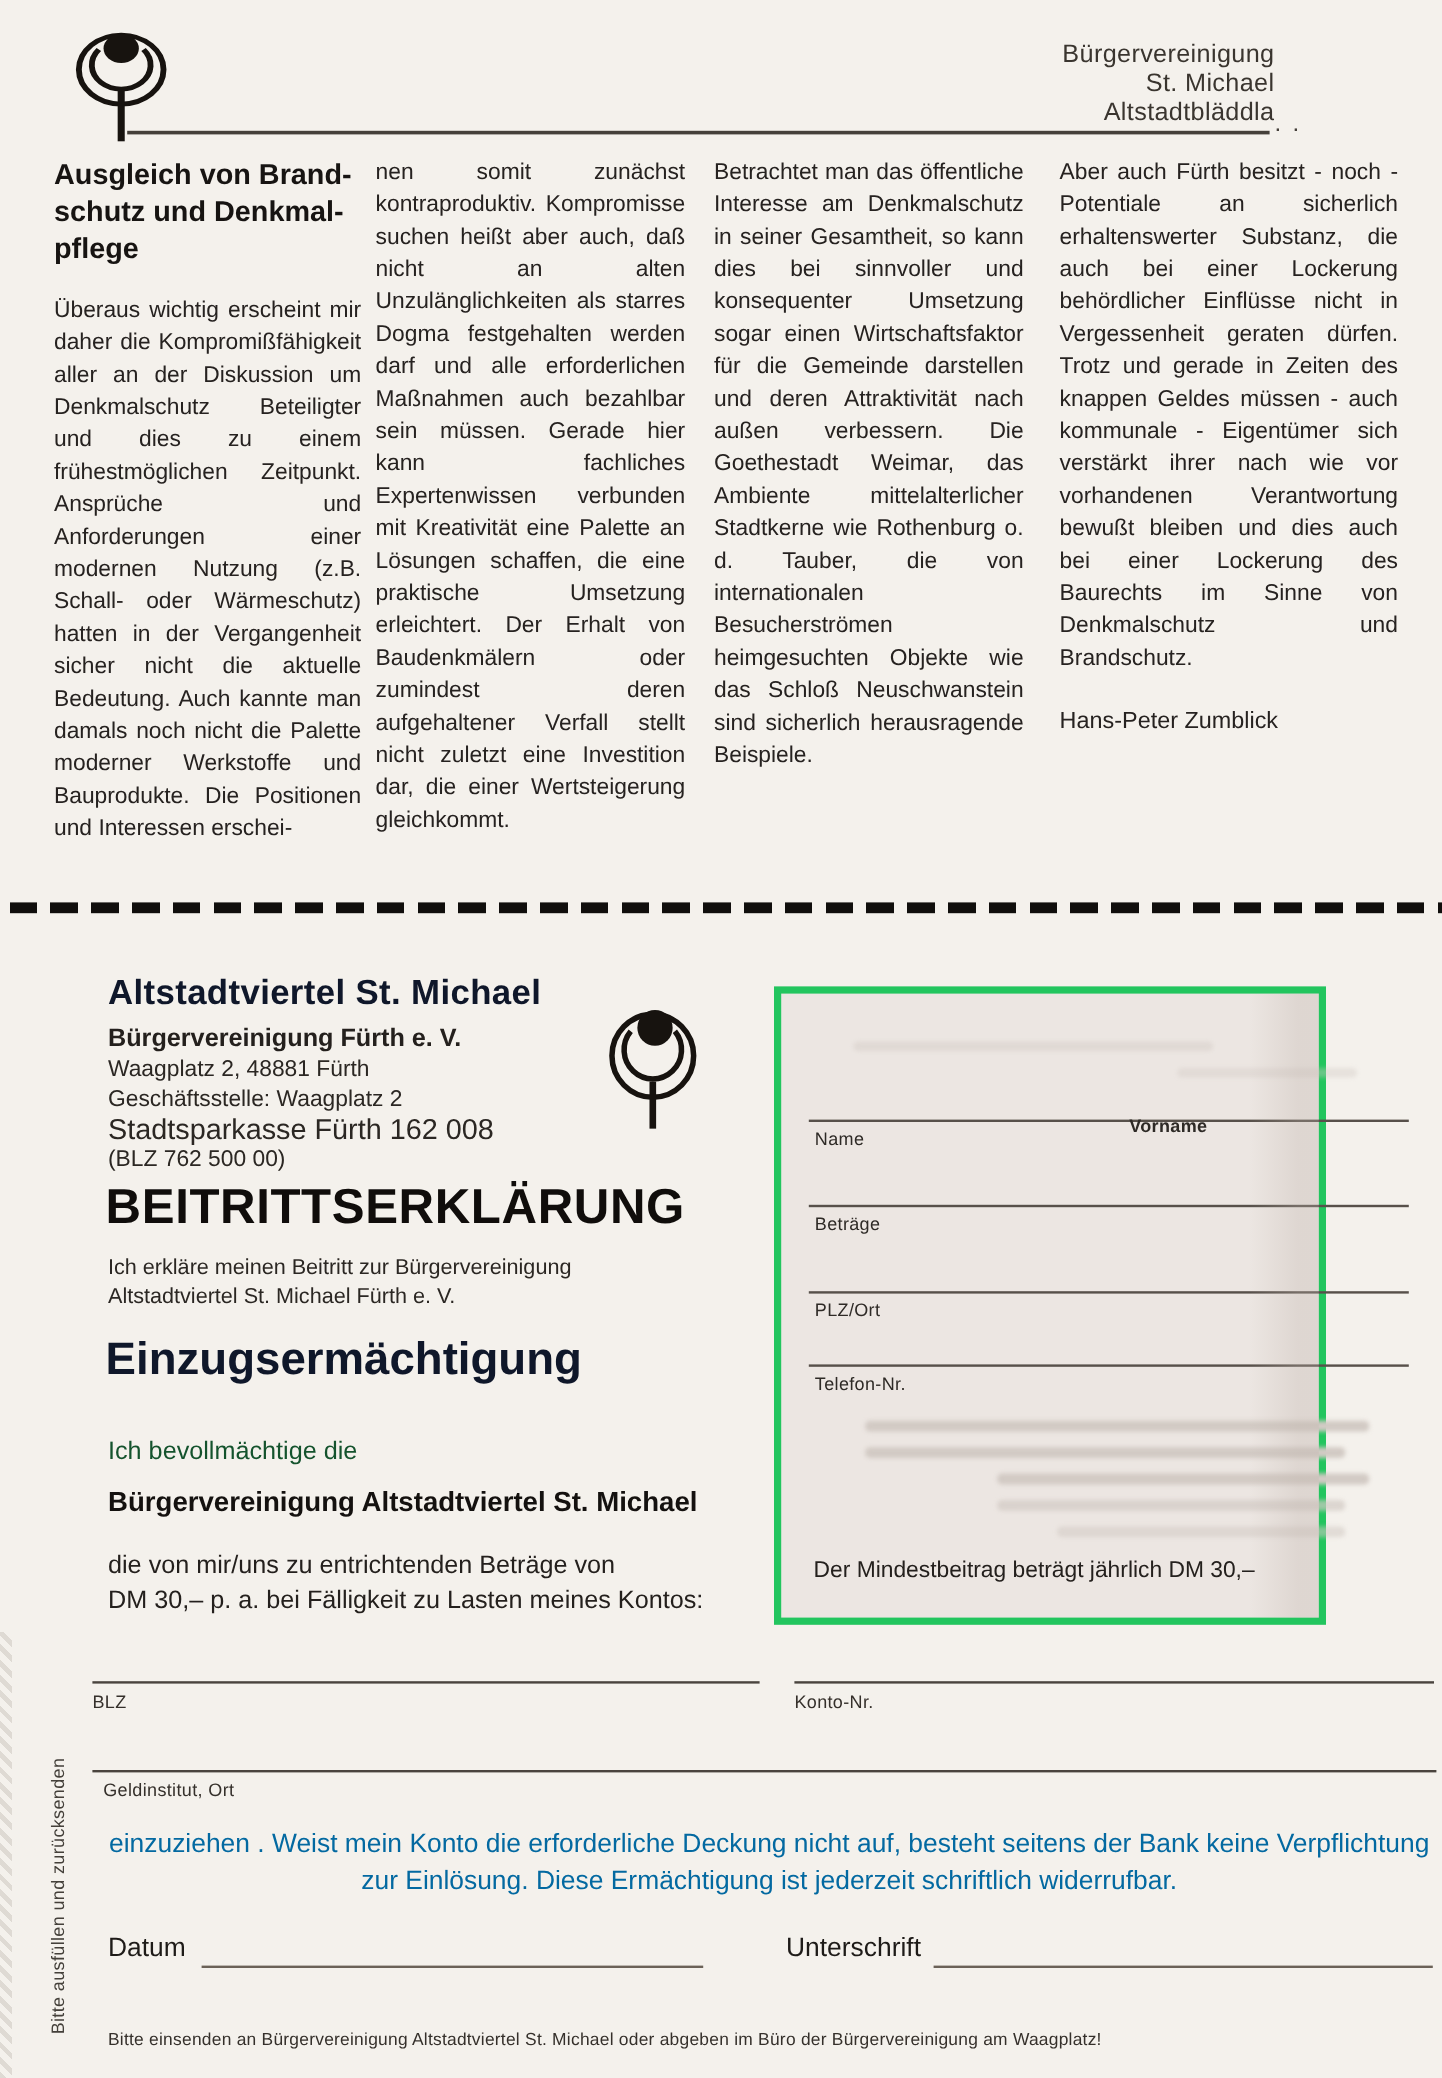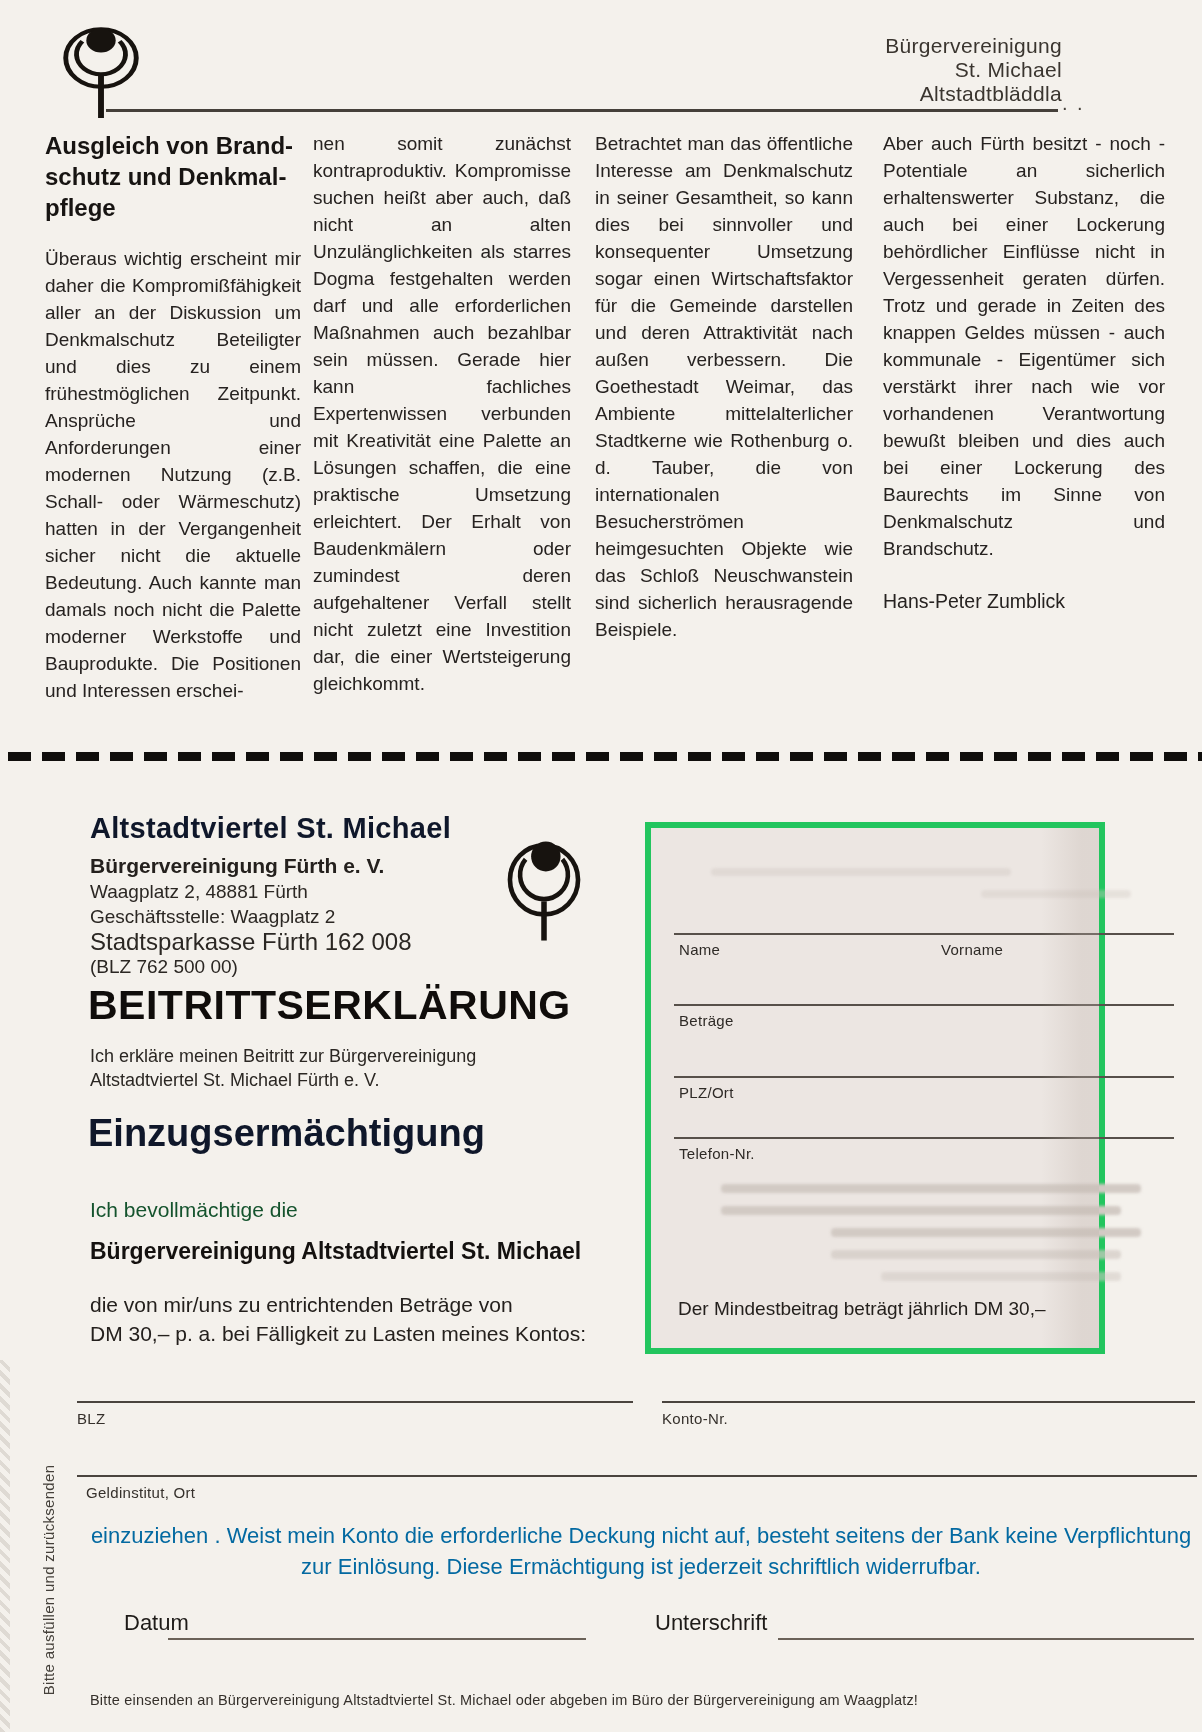--- a/index.html
+++ b/index.html
@@ -56,21 +56,21 @@
   }
   .fline{position:absolute;left:23px;width:500px;height:2px;background:#57504a;}
   .flabel{position:absolute;font-size:15px;color:#2e2a26;letter-spacing:.3px;}
   .ghost{position:absolute;background:#d2cac4;border-radius:4px;filter:blur(1.6px);}
   #minfee{position:absolute;left:27px;top:470px;font-size:19px;color:#24201d;}
   
   .bigline{position:absolute;height:2px;background:#4a443e;}
   .biglabel{position:absolute;font-size:15px;color:#35302b;letter-spacing:.3px;}
   #legal{position:absolute;left:88px;top:1520px;width:1106px;font-size:22px;line-height:31px;color:#0369a1;text-align:center;}
   #datum-label,#unterschrift-label{position:absolute;font-size:22px;color:#1e1b18;}
-  #datum-label{left:90px;top:1610px;margin-left:34px;}
+  #datum-label{left:90px;top:1610px;}
   #unterschrift-label{left:655px;top:1610px;}
   #datum-line{left:168px;top:1638px;width:418px;background:#6b6258;}
   #unterschrift-line{left:778px;top:1638px;width:416px;background:#6b6258;}
   #coupon-footer{position:absolute;left:90px;top:1692px;font-size:14.5px;color:#35302b;letter-spacing:.2px;}
   #side-note{
     position:absolute;left:-77px;top:1570px;width:254px;height:20px;
     transform:rotate(-90deg);font-size:15px;color:#44403a;text-align:center;letter-spacing:.3px;
   }
   #perforation{
     position:absolute;left:0;top:1360px;width:10px;height:372px;opacity:.5;
@@ -148,21 +148,21 @@
     <div>die von mir/uns zu entrichtenden Beträge von</div>
     <div>DM 30,– p. a. bei Fälligkeit zu Lasten meines Kontos:</div>
   </div>
 
   <div id="coupon-box">
     <div class="ghost" style="left:60px;top:40px;width:300px;height:8px;opacity:.45;"></div>
     <div class="ghost" style="left:330px;top:62px;width:150px;height:8px;opacity:.4;"></div>
 
     <div class="fline" style="top:105px;"></div>
     <div class="flabel" style="left:28px;top:113px;">Name</div>
-    <div class="flabel" style="left:290px;top:113px;">Vorname</div>
+    <div class="flabel" style="left:290px;top:102px;font-weight:bold;">Vorname</div>
 
     <div class="fline" style="top:176px;"></div>
     <div class="flabel" style="left:28px;top:184px;">Beträge</div>
 
     <div class="fline" style="top:248px;"></div>
     <div class="flabel" style="left:28px;top:256px;">PLZ/Ort</div>
 
     <div class="fline" style="top:309px;"></div>
     <div class="flabel" style="left:28px;top:317px;">Telefon-Nr.</div>
 

